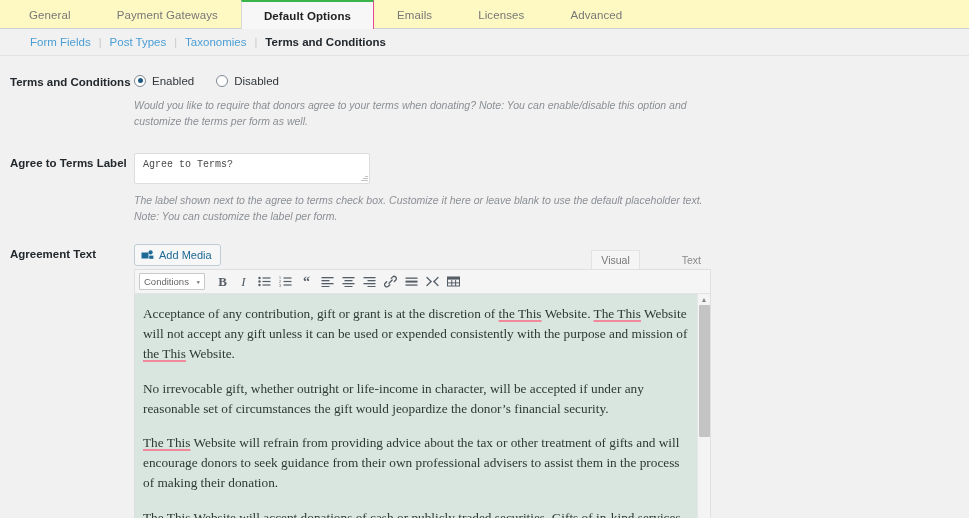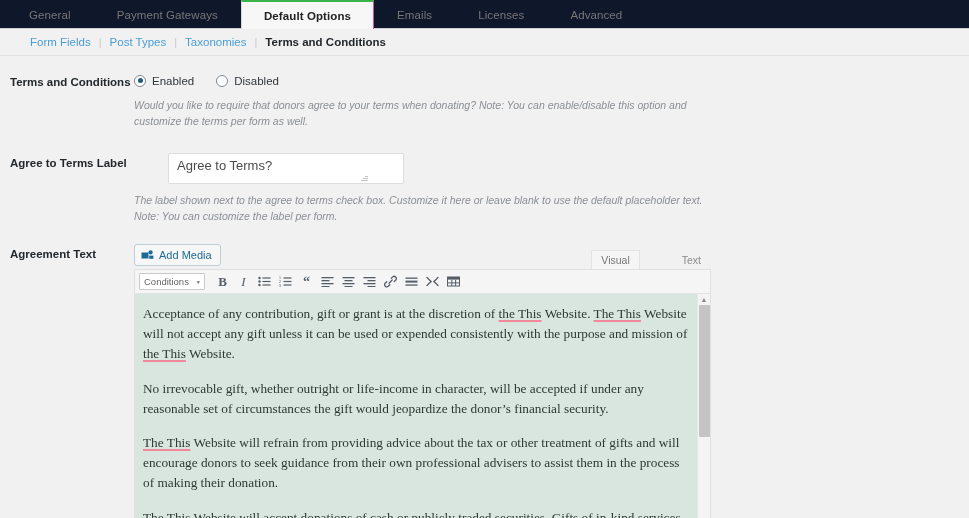--- a/index.html
+++ b/index.html
@@ -12,21 +12,21 @@
     font-family: "Liberation Sans", sans-serif;
     font-size: 13px;
     color: #444;
     -webkit-font-smoothing: antialiased;
   }
 
   
   .tabbar {
     position: relative;
     height: 29px;
-    background: #0f172a;
+    background: #fef9c3;
     border-bottom: 1px solid #ccd0d4;
     display: flex;
     align-items: stretch;
     padding-left: 6px;
   }
   .tab {
     display: flex;
     align-items: center;
     padding: 0 22px;
     font-size: 11.5px;
@@ -129,30 +129,29 @@
     margin-top: 8px;
     max-width: 580px;
   }
 
   .textinput {
     width: 236px;
     height: 31px;
     border: 1px solid #ddd;
     background: #fff;
     border-radius: 2px;
-    font-family: Liberation Sans, sans-serif;
-    font-size: 13px;
+    font-family: Liberation Mono, monospace;
+    font-size: 10px;
     color: #4a4a4a;
     padding: 4px 8px;
     resize: none;
     line-height: 1.3;
     outline: none;
     display: block;
     overflow: hidden;
-    margin-left: 34px;
   }
 
   
   .editor-wrap {
     width: 577px;
     position: relative;
   }
   .media-bar {
     display: flex;
     align-items: flex-start;

